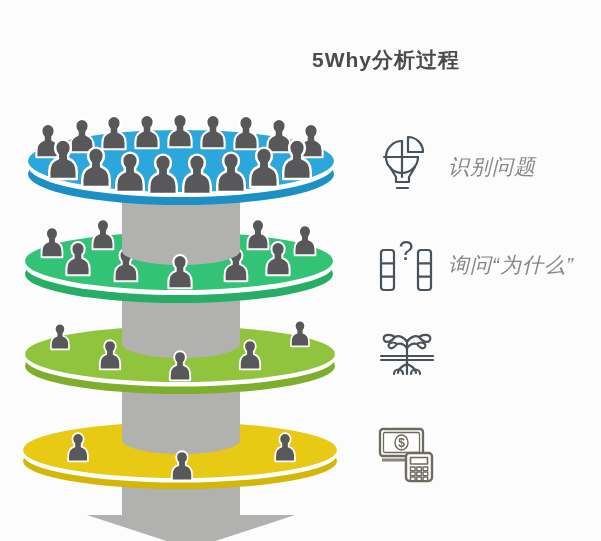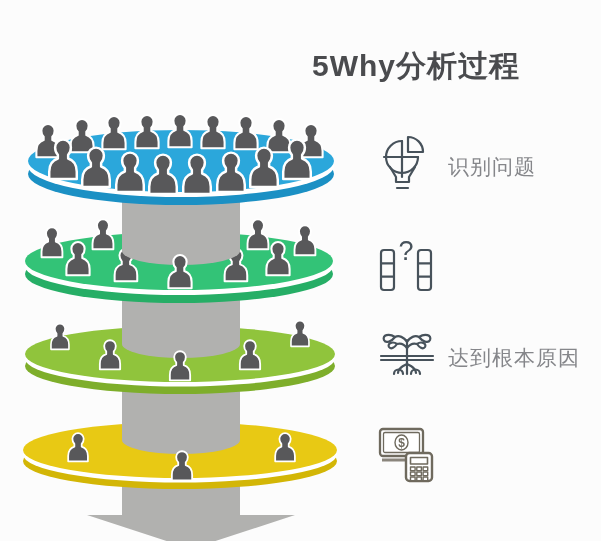--- a/index.html
+++ b/index.html
@@ -5,32 +5,32 @@
   html,body{margin:0;padding:0;}
   body{
     width:601px;height:541px;
     background:#fcfcfc;
     font-family:"Liberation Sans","DejaVu Sans",sans-serif;
     position:relative;overflow:hidden;
   }
   .stage{position:absolute;inset:0;width:601px;height:541px;}
   .title{
     position:absolute;left:312px;top:46px;
-    font-size:30px;font-weight:700;letter-spacing:1px;
+    font-size:21px;font-weight:700;letter-spacing:1px;
     color:#4a4b4e;white-space:nowrap;
   }
   .funnel-svg{position:absolute;left:0;top:0;}
   .legend{position:absolute;left:378px;top:0;width:223px;}
   .legend-row{
     position:absolute;left:0;width:223px;height:70px;
     display:flex;align-items:center;gap:13px;
   }
   .legend-row .icon-box{width:57px;height:64px;flex:0 0 57px;}
   .legend-row .step-label{
-    font-size:21px;color:#85868a;letter-spacing:1px;white-space:nowrap;
+    font-size:21px;color:#85868a;letter-spacing:1px;white-space:nowrap;font-style:italic;
   }
   .row-1{top:132px;} .row-2{top:230px;} .row-3{top:323px;} .row-4{top:420px;}
 </style>
 </head>
 <body>
 
 <div class="stage">
 
   <div class="title">5Why分析过程</div>
 
@@ -148,20 +148,21 @@
         <svg width="57" height="64" viewBox="0 0 57 64">
           <g fill="none" stroke-width="2.2" stroke-linejoin="round" stroke="#47525B">
             <rect x="3" y="17" width="13" height="40" rx="3"></rect>
             <path d="M3 30.3 H16 M3 43.6 H16"></path>
             <rect x="40" y="17" width="13" height="40" rx="3"></rect>
             <path d="M40 30.3 H53 M40 43.6 H53"></path>
           </g>
           <text x="28" y="27" text-anchor="middle" font-size="27" font-family="Liberation Sans, DejaVu Sans, sans-serif" fill="#47525B">?</text>
         </svg>
       </div>
+      <div class="step-label">询问“为什么”</div>
     </div>
 
     <div class="legend-row row-3">
       <div class="icon-box">
         <svg width="57" height="64" viewBox="0 0 57 64">
           <g fill="none" stroke-width="2.2" stroke-linecap="round" stroke-linejoin="round" stroke="#47525B">
             <path d="M29 14 V36"></path>
             <path d="M29 16 C26 11 21 9 17 11 M29 16 C32 11 37 9 41 11"></path>
             <path d="M17 11 C11 7 4 9 6 14 C8 18 14 15 17 11 Z"></path>
             <path d="M41 11 C47 7 54 9 52 14 C50 18 44 15 41 11 Z"></path>
@@ -169,21 +170,20 @@
             <path d="M29 22 C32 18 36 17 39 18 M39 18 C43 15 49 17 47 21 C45 24 41 21 39 18 Z"></path>
             <path d="M3 30 H55 M3 34 H55"></path>
             <path d="M29 34 V48"></path>
             <path d="M29 38 C25 40 20 42 20 47"></path>
             <path d="M29 38 C33 40 38 42 38 47"></path>
             <path d="M16 48 a4.5 4.5 0 0 1 9 0"></path>
             <path d="M33 48 a4.5 4.5 0 0 1 9 0"></path>
           </g>
         </svg>
       </div>
-      <div class="step-label">达到根本原因</div>
     </div>
 
     <div class="legend-row row-4">
       <div class="icon-box">
         <svg width="57" height="64" viewBox="0 0 57 64">
           <path d="M4 37 H28" stroke-width="3" fill="none" stroke="#8A857C"></path>
           <g fill="#ffffff" stroke-linejoin="round" stroke="#6F6A5E">
             <rect x="2" y="6" width="43" height="27" rx="3" stroke-width="2.3"></rect>
             <rect x="5.5" y="9.5" width="36" height="20" rx="1.5" stroke-width="1.3"></rect>
             <ellipse cx="23.5" cy="19.5" rx="6.5" ry="7.5" stroke-width="1.4"></ellipse>

